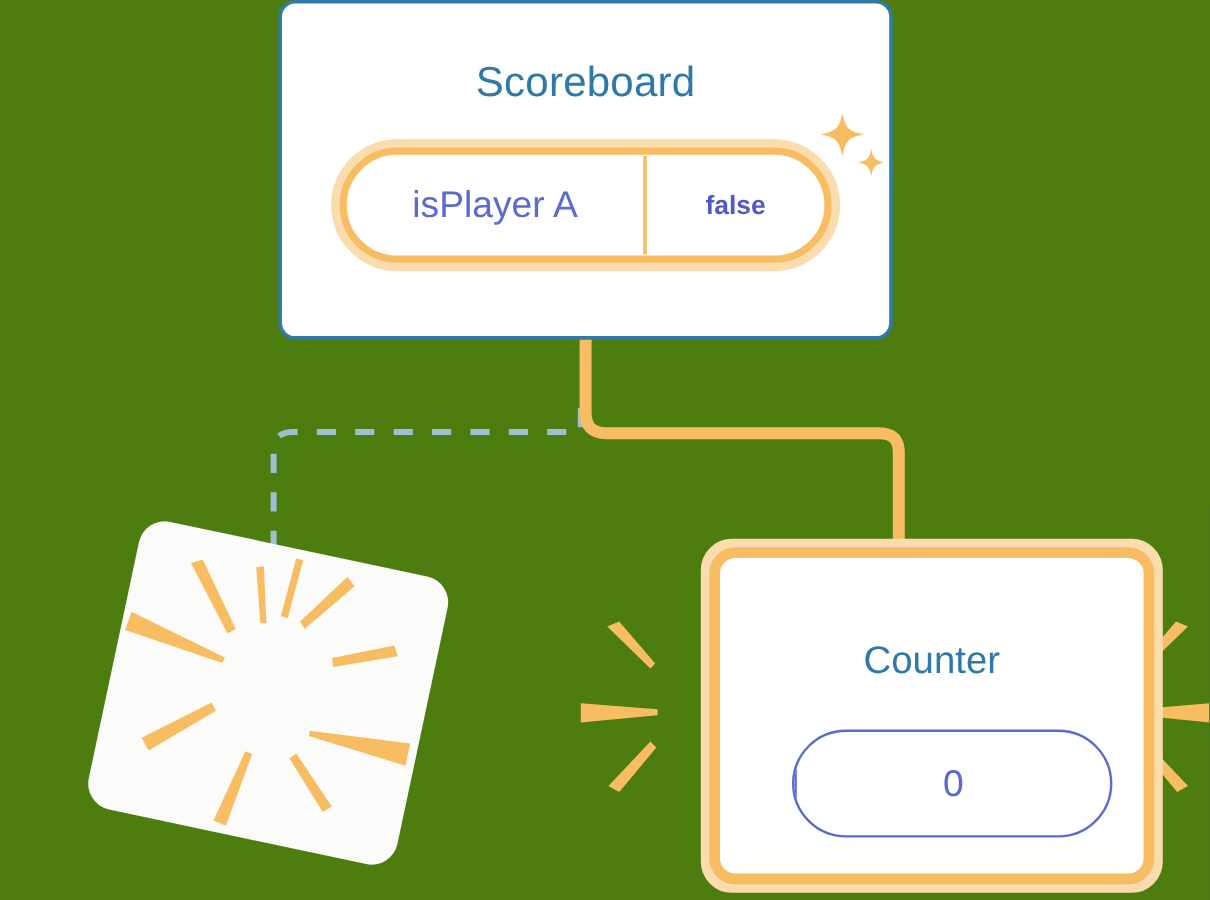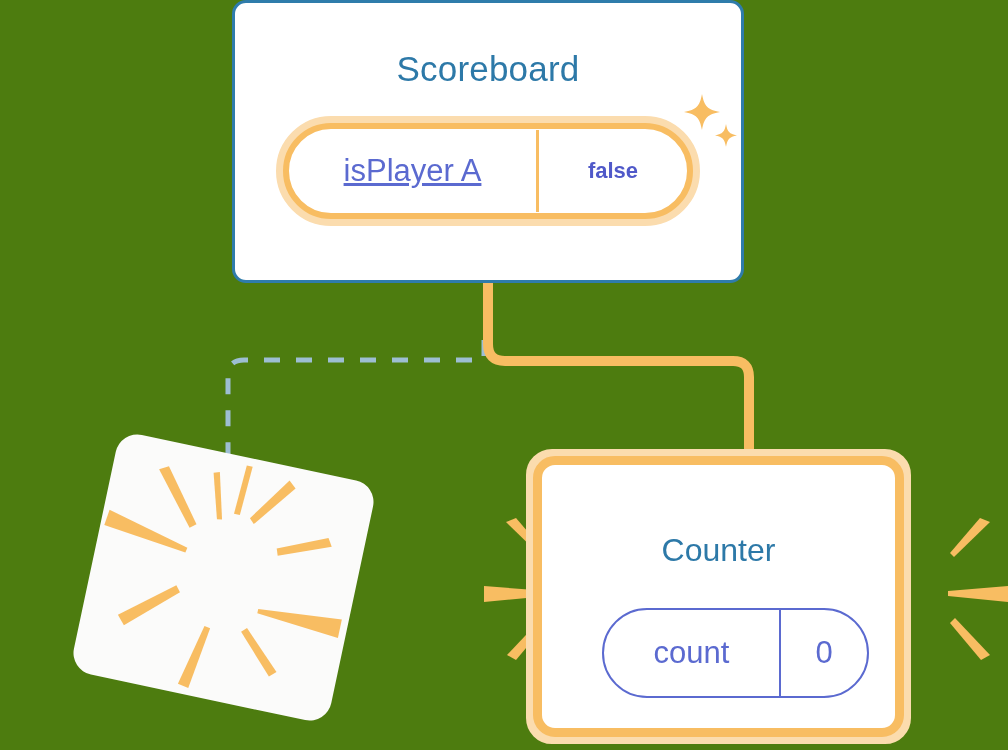--- a/index.html
+++ b/index.html
@@ -75,21 +75,20 @@
     align-items: stretch;
     overflow: hidden;
   }
   .pill-key {
     flex: 0 0 247px;
     display: flex;
     align-items: center;
     justify-content: center;
     font-size: 31px;
     color: #5b6ad0;
-    text-decoration: underline;
   }
   .pill-div-orange {
     width: 3px;
     background: #f8bd62;
     margin: 1px 0;
   }
   .pill-val {
     flex: 1;
     display: flex;
     align-items: center;
@@ -105,21 +104,21 @@
     left: 676px;
     top: 92px;
     width: 70px;
     height: 70px;
     z-index: 6;
   }
 
   
   .counter-card {
     position: absolute;
-    left: 526px;
+    left: 584px;
     top: 449px;
     width: 385px;
     height: 295px;
     z-index: 4;
   }
   .counter-glow {
     position: absolute;
     inset: 0;
     border: 9px solid #fbdcae;
     border-radius: 26px;
@@ -284,20 +283,19 @@
       <path d="M63 91 L63 107 L3 101 L3 96 Z"></path>
       <path d="M45 160 L36 165 L5 128 L10 123 Z"></path>
     </g>
   </svg>
 
   <div class="counter-card">
     <div class="counter-glow"></div>
     <div class="counter-solid">
       <div class="counter-title">Counter</div>
       <div class="ct-pill">
-        <div class="ct-key">count</div>
         <div class="ct-div"></div>
         <div class="ct-val">0</div>
       </div>
     </div>
   </div>
 
 </div>
 
 </body></html>

